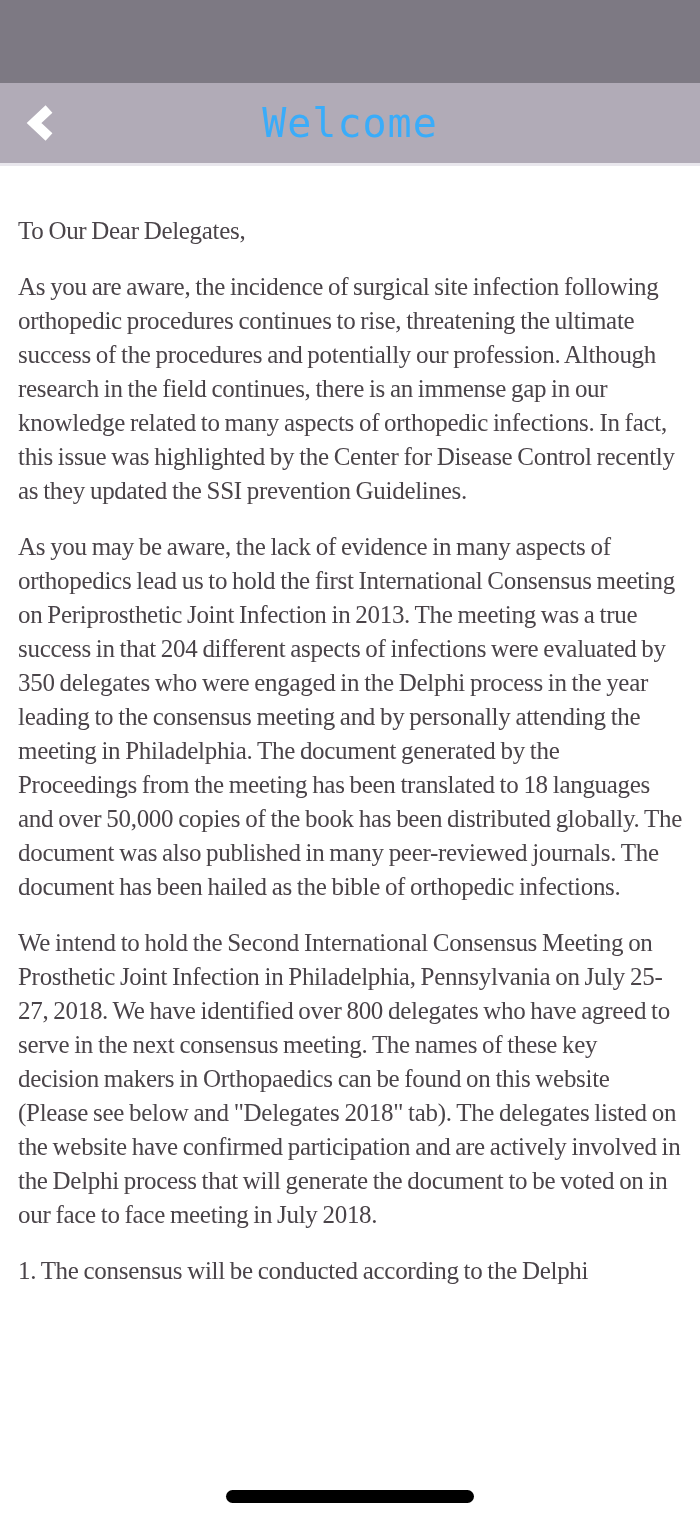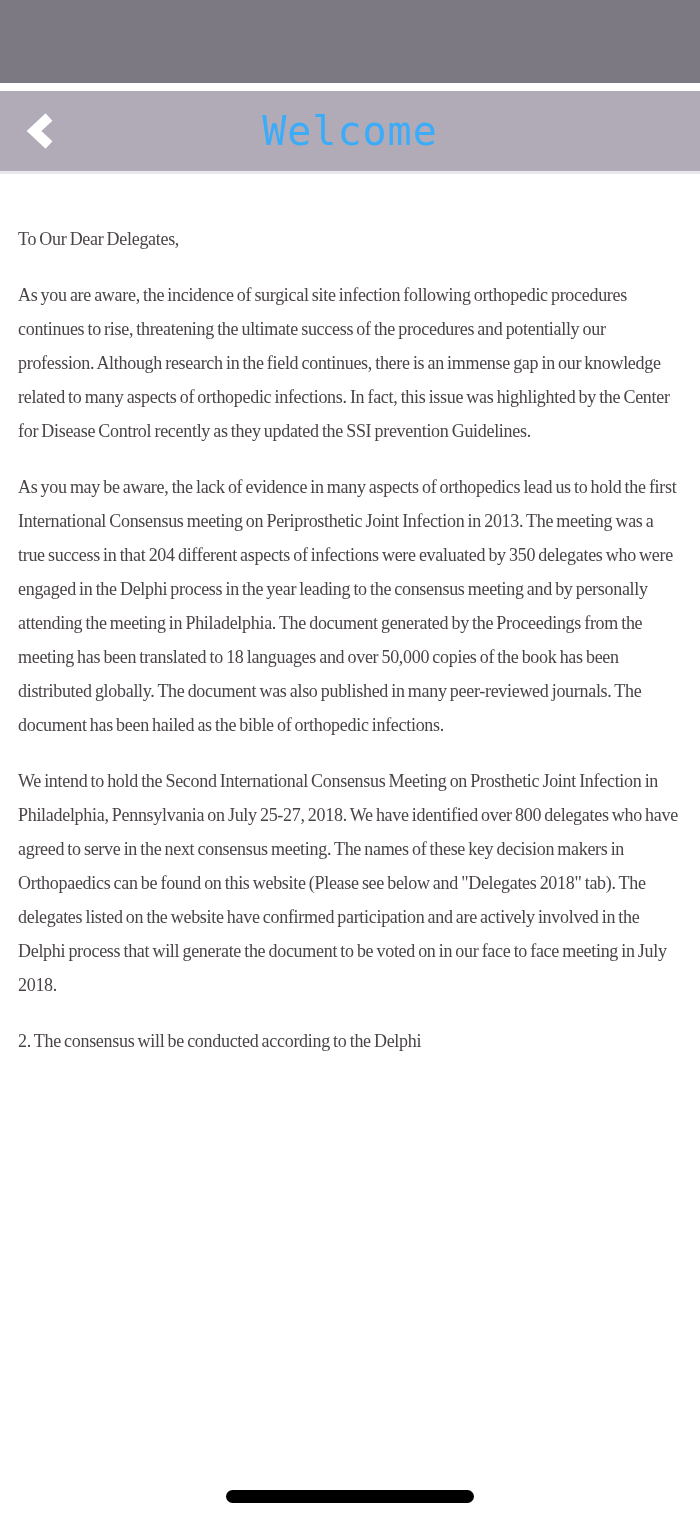--- a/index.html
+++ b/index.html
@@ -21,21 +21,20 @@
   }
   .nav-bar {
     width: 700px;
     height: 80px;
     background: var(--header-bg, #b1abb7);
     border-bottom: 3px solid var(--header-border, #e9e7ed);
     position: relative;
     display: flex;
     align-items: center;
     justify-content: center;
-    margin-top: 8px;
   }
   .back-btn {
     position: absolute;
     left: 20px;
     top: 50%;
     transform: translateY(-50%);
     background: transparent;
     border: none;
     padding: 6px;
     cursor: pointer;
@@ -49,21 +48,21 @@
     letter-spacing: 1px;
     color: var(--title-color, #3aacf9);
   }
   .content {
     padding: 48px 18px 0 18px;
     box-sizing: border-box;
     width: 700px;
   }
   .content p {
     margin: 0 0 22px 0;
-    font-size: 18px;
+    font-size: 25px;
     line-height: 34px;
     letter-spacing: -0.3px;
     word-spacing: -1px;
     color: var(--body-text, #4a4449);
     text-align: left;
   }
   .home-indicator {
     position: absolute;
     left: 50%;
     transform: translateX(-50%);
@@ -89,16 +88,16 @@
     </span>
   </button>
   <h1 class="nav-title">Welcome</h1>
 </header>
 
 <main class="content">
   <p>To Our Dear Delegates,</p>
   <p>As you are aware, the incidence of surgical site infection following orthopedic procedures continues to rise, threatening the ultimate success of the procedures and potentially our profession. Although research in the field continues, there is an immense gap in our knowledge related to many aspects of orthopedic infections. In fact, this issue was highlighted by the Center for Disease Control recently as they updated the SSI prevention Guidelines.</p>
   <p>As you may be aware, the lack of evidence in many aspects of orthopedics lead us to hold the first International Consensus meeting on Periprosthetic Joint Infection in 2013. The meeting was a true success in that 204 different aspects of infections were evaluated by 350 delegates who were engaged in the Delphi process in the year leading to the consensus meeting and by personally attending the meeting in Philadelphia. The document generated by the Proceedings from the meeting has been translated to 18 languages and over 50,000 copies of the book has been distributed globally. The document was also published in many peer-reviewed journals. The document has been hailed as the bible of orthopedic infections.</p>
   <p>We intend to hold the Second International Consensus Meeting on Prosthetic Joint Infection in Philadelphia, Pennsylvania on July 25-27, 2018. We have identified over 800 delegates who have agreed to serve in the next consensus meeting. The names of these key decision makers in Orthopaedics can be found on this website (Please see below and "Delegates 2018" tab). The delegates listed on the website have confirmed participation and are actively involved in the Delphi process that will generate the document to be voted on in our face to face meeting in July 2018.</p>
-  <p>2. The consensus will be conducted according to the Delphi</p>
+  <p>1. The consensus will be conducted according to the Delphi</p>
 </main>
 
 <div class="home-indicator"></div>
 
 </body></html>

